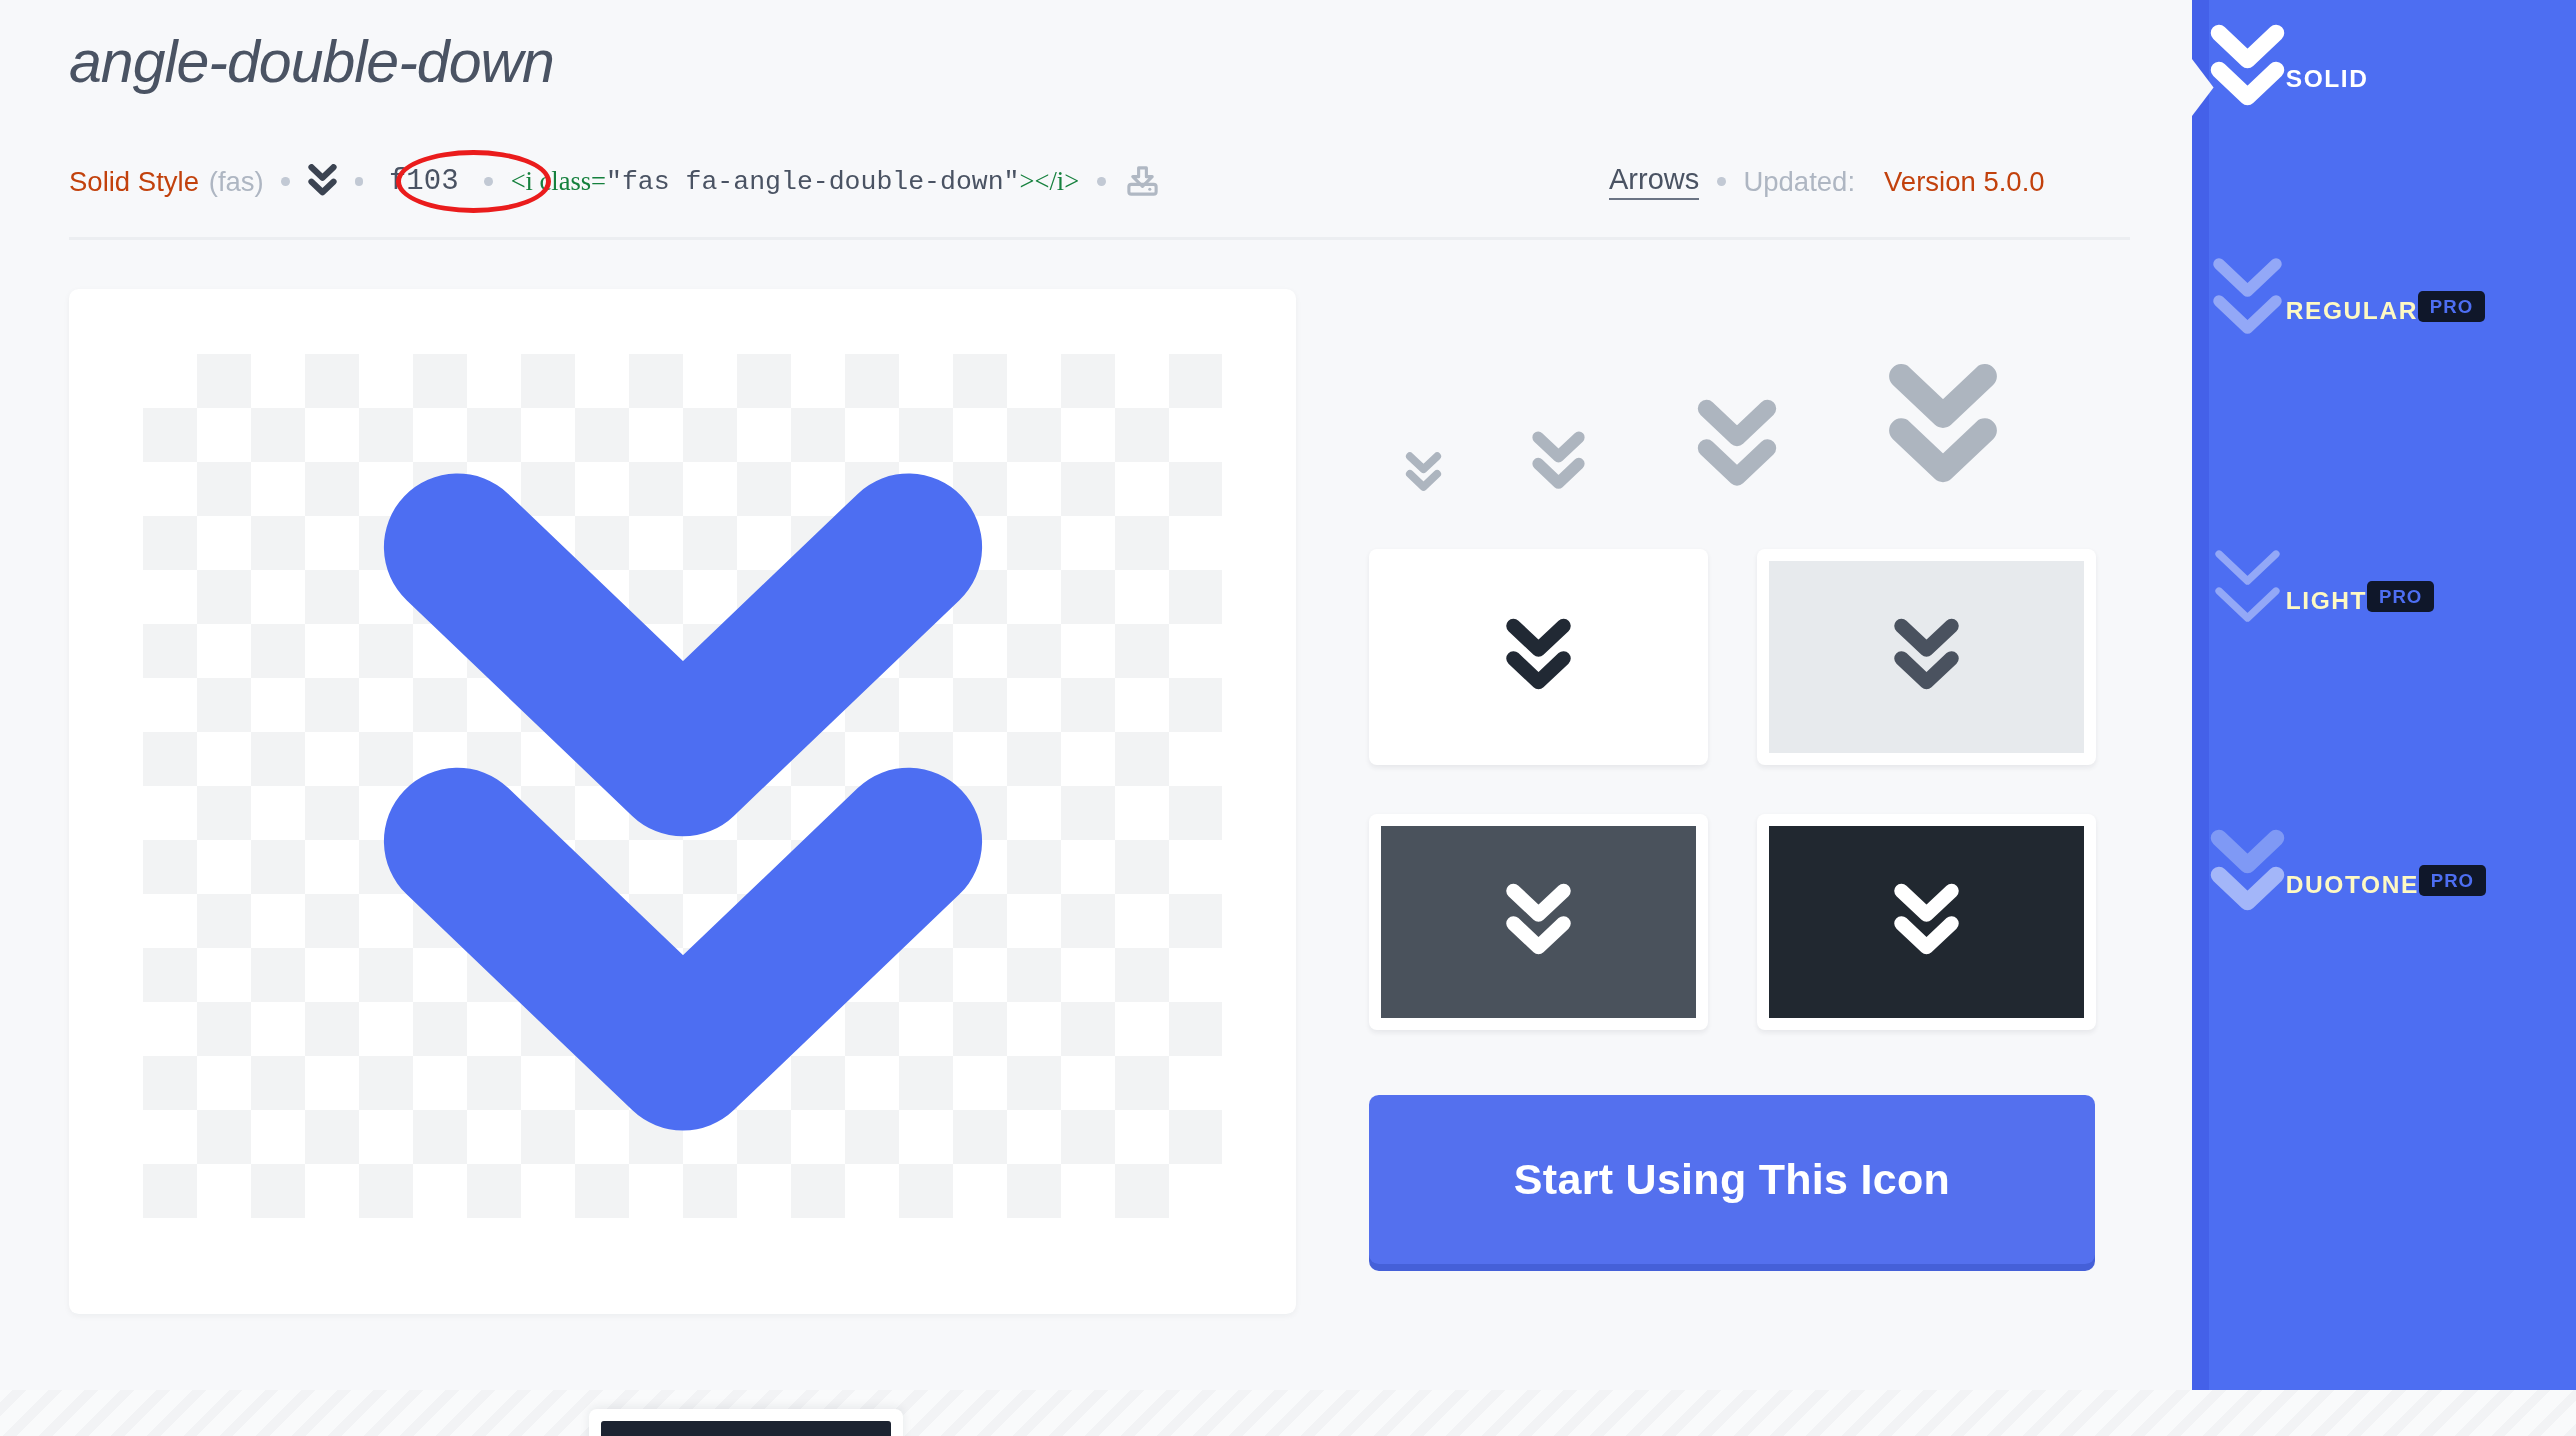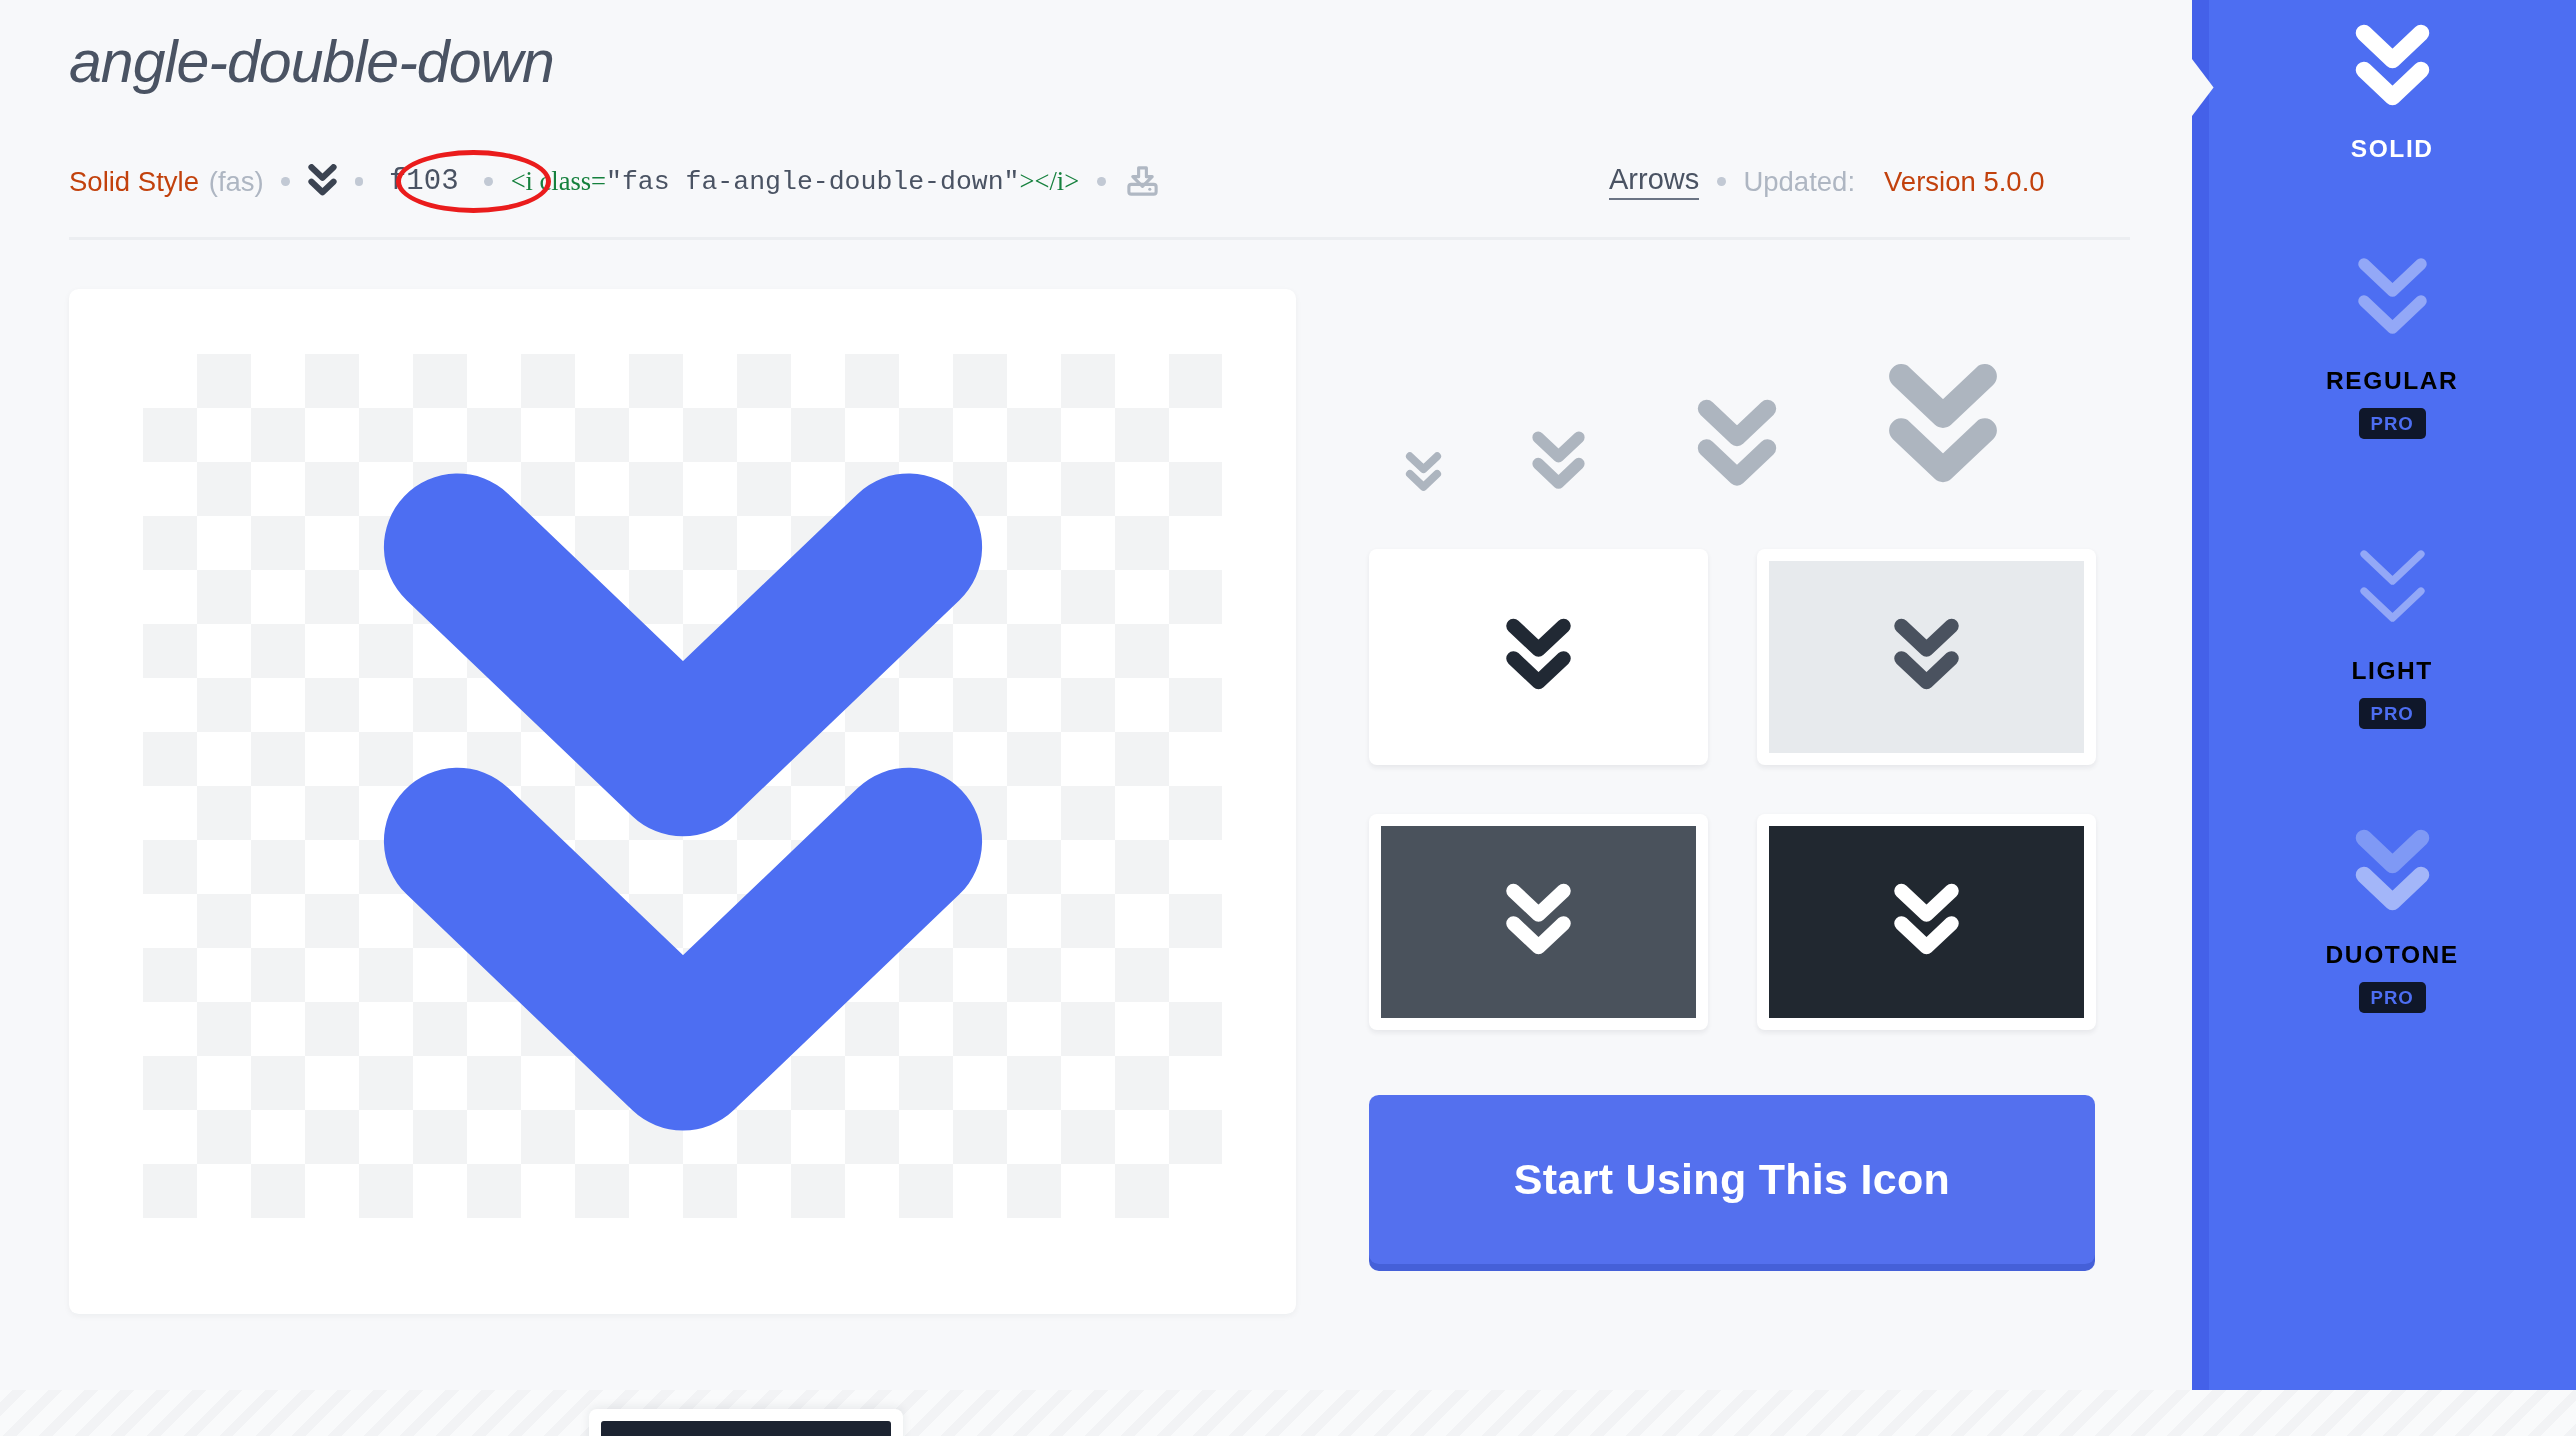--- a/index.html
+++ b/index.html
@@ -270,33 +270,32 @@
     width: 21.6px;
     height: 57px;
     background: #f7f8fa;
     clip-path: polygon(0 0, 100% 50%, 0 100%);
   }
   .style-item {
     position: absolute;
     left: 16.7px;
     width: 367px;
     display: flex;
-    flex-direction: column;
     align-items: center;
     cursor: pointer;
   }
   .style-item .style-icon { display: block; }
   .style-label {
     margin-top: 21.6px;
     font-size: 24.5px;
     font-weight: bold;
     letter-spacing: 1.6px;
     color: #ffffff;
   }
-  .style-item.locked .style-label { color: #000000; }
+  .style-item.locked .style-label { color: #fef9c3; }
   .pro-badge {
     margin-top: 13.7px;
     background: #0f172a;
     color: #4d6ef2;
     font-size: 18.6px;
     font-weight: bold;
     letter-spacing: 1px;
     padding: 4.9px 11.8px 3.9px;
     border-radius: 4.9px;
   }

